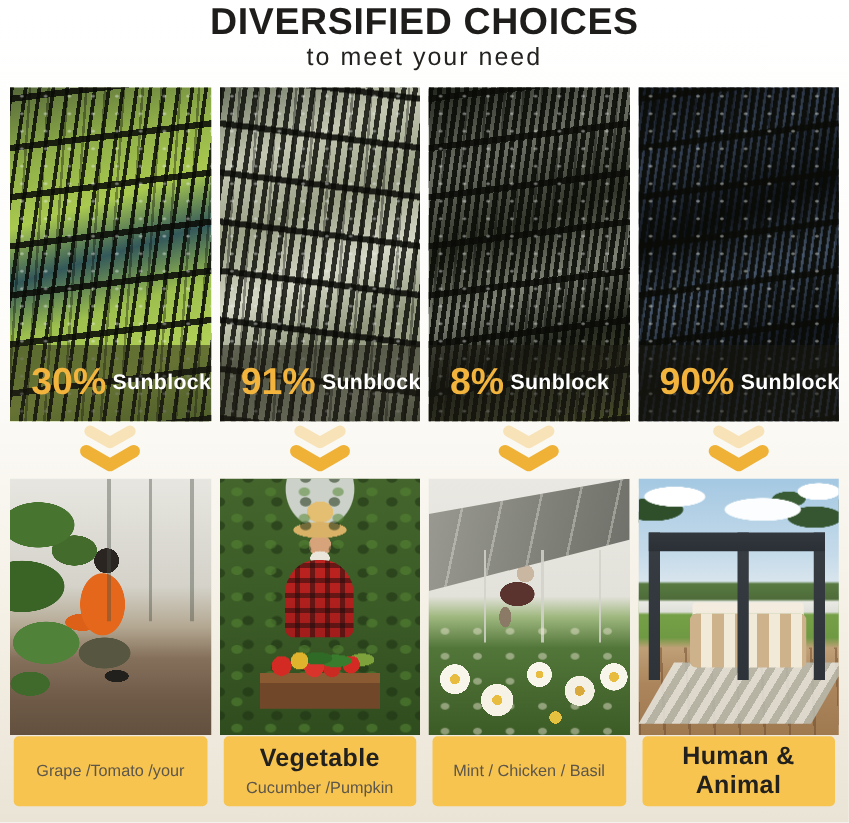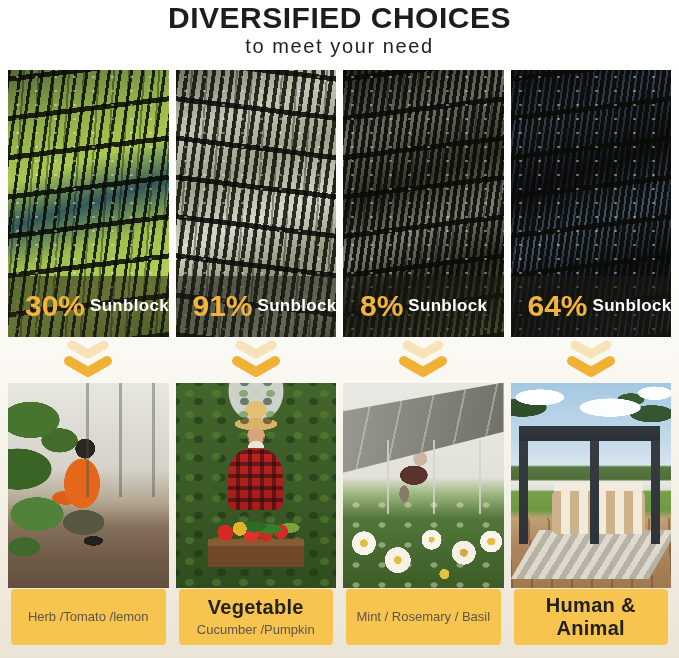--- a/index.html
+++ b/index.html
@@ -179,21 +179,21 @@
       <div class="arrowrow">
         <svg class="chev" viewBox="0 0 52 40">
           <path d="M10 5 L26 14 L42 5" stroke="#F8E3B8" stroke-width="9" fill="none" stroke-linecap="round" stroke-linejoin="round"></path>
           <path d="M7 21 L26 32 L45 21" stroke="#EFB237" stroke-width="10" fill="none" stroke-linecap="round" stroke-linejoin="round"></path>
         </svg>
       </div>
       <div class="photo ph1">
         <div class="gh-posts"></div>
       </div>
       <div class="uselabel">
-        <div class="ui">Herb /Tomato /lemon</div>
+        <div class="ui">Grape /Tomato /your</div>
       </div>
     </div>
 
     <div class="column">
       <div class="mesh p50">
         <div class="band">
           <span class="pct">91%</span>
           <span class="sbl">Sunblock</span>
         </div>
       </div>
@@ -225,28 +225,28 @@
           <path d="M10 5 L26 14 L42 5" stroke="#F8E3B8" stroke-width="9" fill="none" stroke-linecap="round" stroke-linejoin="round"></path>
           <path d="M7 21 L26 32 L45 21" stroke="#EFB237" stroke-width="10" fill="none" stroke-linecap="round" stroke-linejoin="round"></path>
         </svg>
       </div>
       <div class="photo ph3">
         <div class="canopy"></div>
         <div class="posts3"></div>
         <div class="blooms"></div>
       </div>
       <div class="uselabel">
-        <div class="ui">Mint / Rosemary / Basil</div>
+        <div class="ui">Mint / Chicken / Basil</div>
       </div>
     </div>
 
     <div class="column">
       <div class="mesh p90">
         <div class="band">
-          <span class="pct">64%</span>
+          <span class="pct">90%</span>
           <span class="sbl">Sunblock</span>
         </div>
       </div>
       <div class="arrowrow">
         <svg class="chev" viewBox="0 0 52 40">
           <path d="M10 5 L26 14 L42 5" stroke="#F8E3B8" stroke-width="9" fill="none" stroke-linecap="round" stroke-linejoin="round"></path>
           <path d="M7 21 L26 32 L45 21" stroke="#EFB237" stroke-width="10" fill="none" stroke-linecap="round" stroke-linejoin="round"></path>
         </svg>
       </div>
       <div class="photo ph4">

